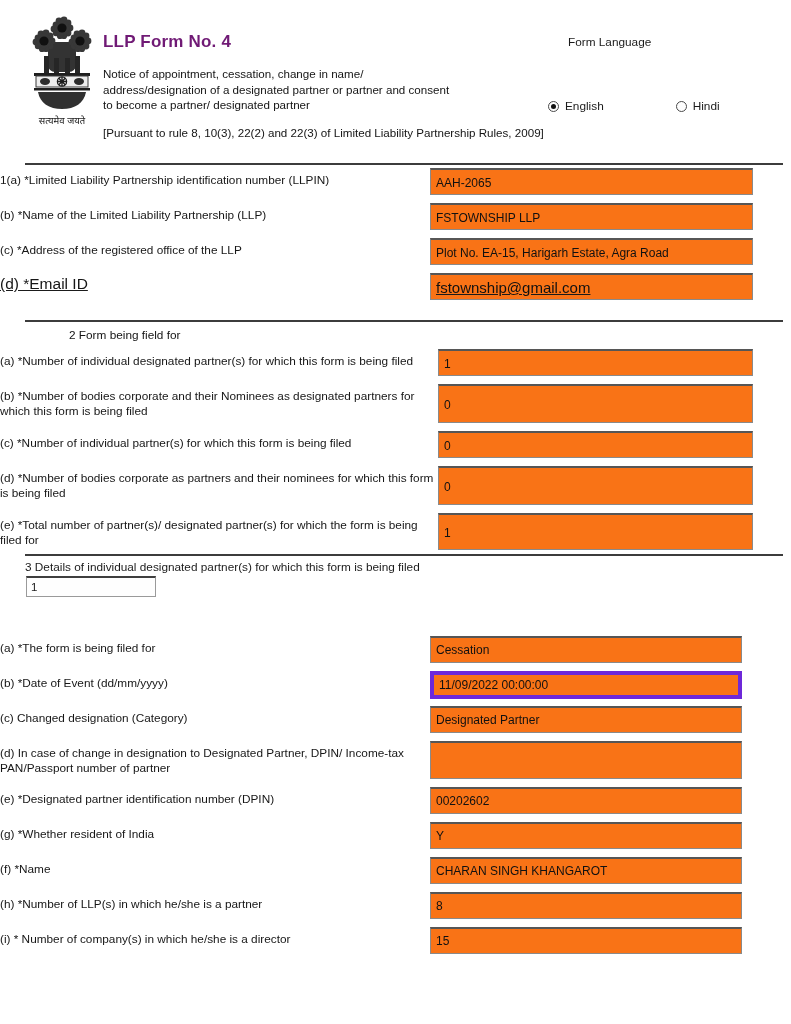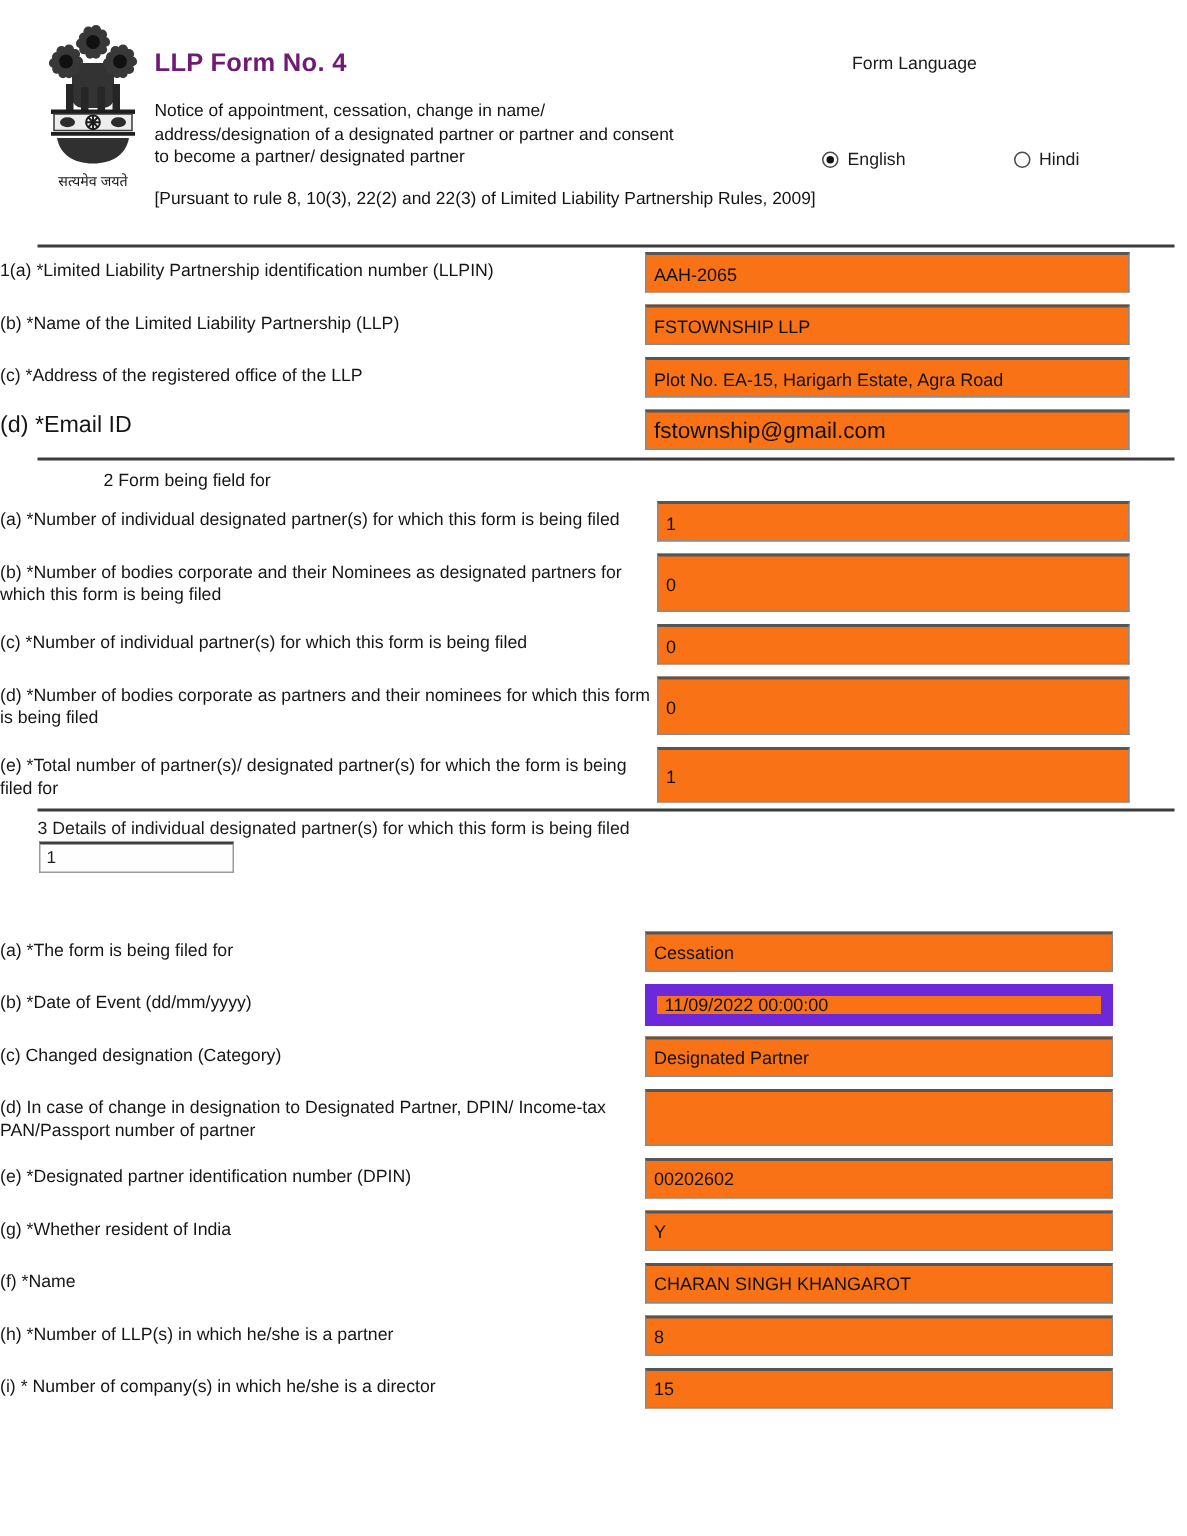--- a/index.html
+++ b/index.html
@@ -34,21 +34,21 @@
   .row{display:flex;justify-content:space-between;margin-bottom:8px;}
   .lbl{flex:0 0 424px;font-size:11.8px;line-height:15.2px;padding-top:5px;padding-right:6px;color:#161616;}
   .box{
     flex:1;box-sizing:border-box;height:27px;
     border:1px solid #8a8a8a;border-top:2px solid #565656;
     background:#f97316;display:flex;align-items:center;
     padding:1px 5px 0;overflow:hidden;
   }
   .box .val{font-size:12px;color:#111;white-space:nowrap;}
   .box.tall{height:39px;}
-  .box.thick{border:8px solid #6d28d9;height:28px;}
+  .box.thick{border:4px solid #6d28d9;height:28px;}
   .lbl-lg{font-size:15.5px;padding-top:3px;}
   .val-lg{font-size:15px !important;}
 
   .sec-heading{font-size:11.8px;color:#141414;margin-left:44px;}
 
   
   .sec2 .lbl{flex:0 0 436px;padding-right:2px;}
   .sec2-heading{padding:6px 0 7px 25px;}
 
   
@@ -142,21 +142,21 @@
       <div class="box">
         <span class="val">FSTOWNSHIP LLP</span>
       </div>
     </div>
     <div class="row">
       <div class="lbl">(c) *Address of the registered office of the LLP</div>
       <div class="box">
         <span class="val">Plot No. EA-15, Harigarh Estate, Agra Road</span>
       </div>
     </div>
-    <div class="row" style="margin-bottom:5px;">
+    <div class="row" style="margin-bottom:20px;text-decoration:underline;">
       <div class="lbl lbl-lg">(d) *Email ID</div>
       <div class="box">
         <span class="val val-lg">fstownship@gmail.com</span>
       </div>
     </div>
   </div>
 
   <hr class="divider">
 
   <div class="sec-heading sec2-heading">2 Form being field for</div>

